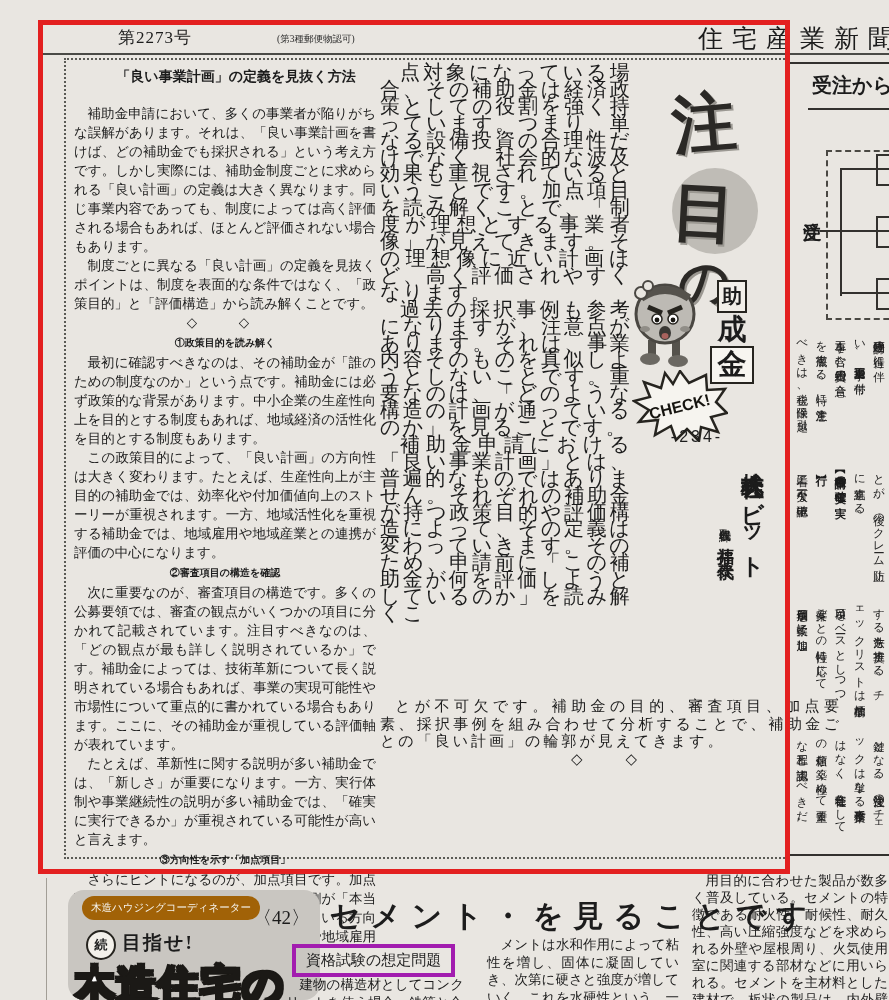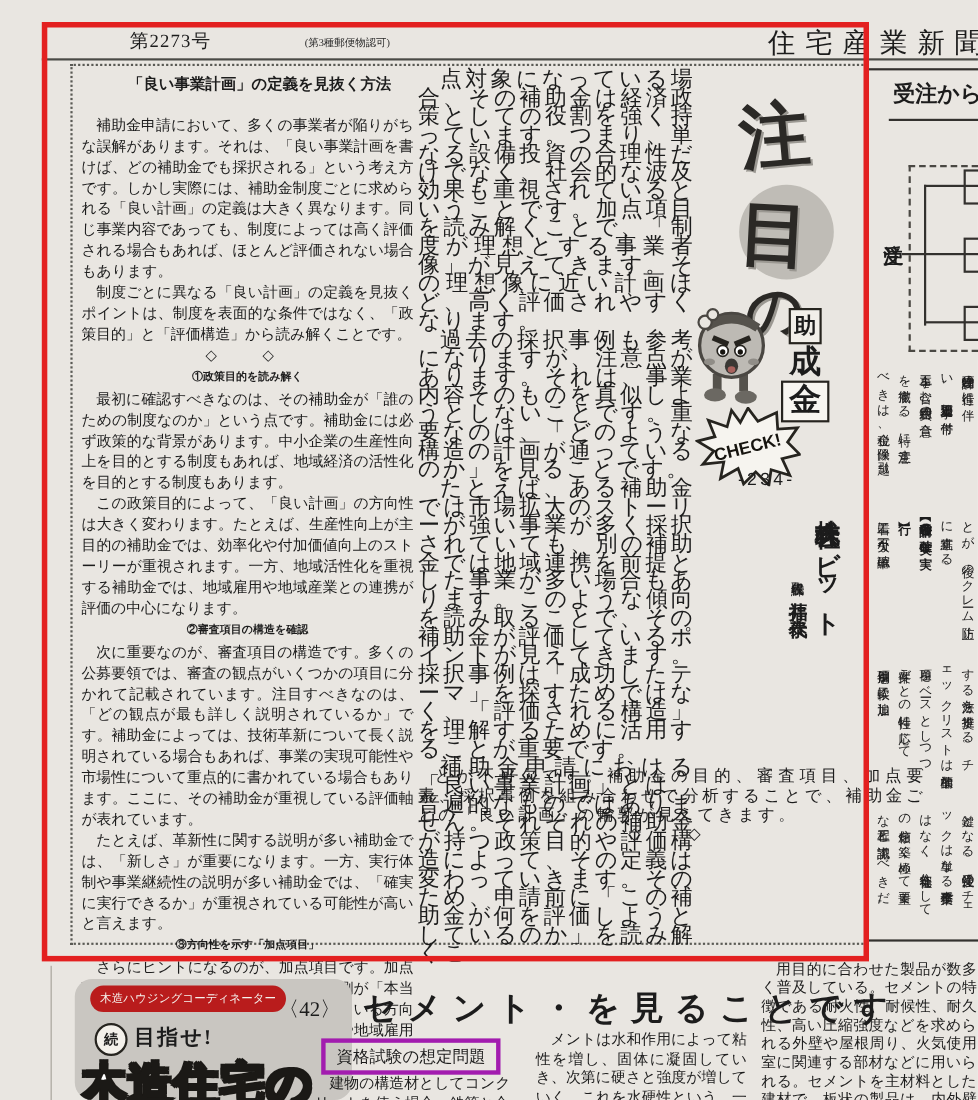--- a/index.html
+++ b/index.html
@@ -50,21 +50,21 @@
   .trunk{position:absolute;left:50px;top:104px;width:2px;height:128px;background:#33312e;}
   .bline{position:absolute;height:2px;background:#33312e;}
   .nbox{position:absolute;left:86px;width:36px;height:28px;border:2px solid #33312e;}
   .op-node{position:absolute;left:10px;top:144px;writing-mode:vertical-rl;font-size:18px;font-weight:800;}
   .vband{position:absolute;left:2px;width:96px;height:128px;writing-mode:vertical-rl;
          font-size:11.5px;line-height:19.2px;letter-spacing:.5px;}
   .vband div{margin:0;}
   .vbold{font-weight:bold;}
   
   .wood{position:absolute;left:68px;top:890px;width:252px;height:110px;border-radius:16px;background:#c9c6c1;overflow:hidden;}
-  .wood-badge{position:absolute;left:14px;top:6px;width:162px;padding:5px 8px;border-radius:14px;background:#b91c1c;
+  .wood-badge{position:absolute;left:14px;top:6px;width:162px;padding:5px 8px;border-radius:14px;background:#a16207;
               color:#f6f4ef;font-size:10.5px;text-align:center;white-space:nowrap;
               font-family:"Liberation Sans","DejaVu Sans",sans-serif;}
   .zoku{position:absolute;left:18px;top:40px;width:26px;height:26px;border:2px solid #26241f;border-radius:50%;
         background:#f3f0ea;font-size:13px;line-height:26px;text-align:center;font-weight:bold;}
   .mezase{position:absolute;left:54px;top:40px;font-size:19px;font-weight:900;letter-spacing:2px;}
   .wood-big{position:absolute;left:6px;top:68px;font-size:41px;font-weight:900;letter-spacing:1px;color:#fff;
             -webkit-text-stroke:2.5px #1b1916;font-family:"Liberation Sans","DejaVu Sans",sans-serif;
             text-shadow:2px 2px 0 #1b1916,-2px 2px 0 #1b1916,2px -2px 0 #1b1916,-2px -2px 0 #1b1916;}
   .cement-no{position:absolute;left:253px;top:905px;font-size:19px;}
   .cement-title{position:absolute;left:330px;top:896px;font-size:30px;font-weight:900;letter-spacing:10px;white-space:nowrap;}
@@ -98,21 +98,20 @@
       <p class="h">②審査項目の構造を確認</p>
       <p class="p">次に重要なのが、審査項目の構造です。多くの公募要領では、審査の観点がいくつかの項目に分かれて記載されています。注目すべきなのは、「どの観点が最も詳しく説明されているか」です。補助金によっては、技術革新について長く説明されている場合もあれば、事業の実現可能性や市場性について重点的に書かれている場合もあります。ここに、その補助金が重視している評価軸が表れています。</p>
       <p class="p">たとえば、革新性に関する説明が多い補助金では、「新しさ」が重要になります。一方、実行体制や事業継続性の説明が多い補助金では、「確実に実行できるか」が重視されている可能性が高いと言えます。</p>
       <p class="h">③方向性を示す「加点項目」</p>
       <p class="p">さらにヒントになるのが、加点項目です。加点項目は単なるボーナスではなく、審査側が「本当はこういう事業を増やしたい」と考えている方向性を示しています。たとえば、賃上げや地域雇用などが加</p>
     </div>
 
     <div class="col col2">
       <p class="p">点対象になっている場合、その補助金は経済政策としての役割を強く持っています。つまり、単なる設備投資の合理性だけでなく、社会的な波及効果も重視されているということです。加点項目を読み解くことで、「制度が理想とする事業者像」が見えてきます。その理想像に近い計画ほど、高く評価されやすくなります。</p>
       <p class="p">過去の採択事例も参考になりますが、注意点があります。それは、事業内容そのものを真似しようとしないことです。重要なのは、「どのような構造の計画が通っているのか」を見ることです。</p>
-      <p class="p">たとえば、ある補助金では市場拡大のストーリーが強い事業が多く採択されていても、別の補助金では地域連携を前提とした事業が多い場合もあります。このような傾向を読み取ることで、その補助金が評価しているポイントが見えてきます。採択事例は「成功したテーマ」を探すためではなく、「評価される構造」を理解するために活用することが重要です。</p>
       <p class="p">補助金申請における「良い事業計画」とは、普遍的なものではありません。それぞれの補助金が持つ政策目的や評価構造によって、その定義は変わっていきます。そのため、申請前に「この補助金が何を評価しようとしているのか」を読み解くこ</p>
     </div>
 
     <div class="wide">
       <p class="p">とが不可欠です。補助金の目的、審査項目、加点要素、採択事例を組み合わせて分析することで、補助金ごとの「良い計画」の輪郭が見えてきます。</p>
       <p class="dia">◇　◇</p>
     </div>
 
     <div class="series">
       <div class="logo-circle"></div>

